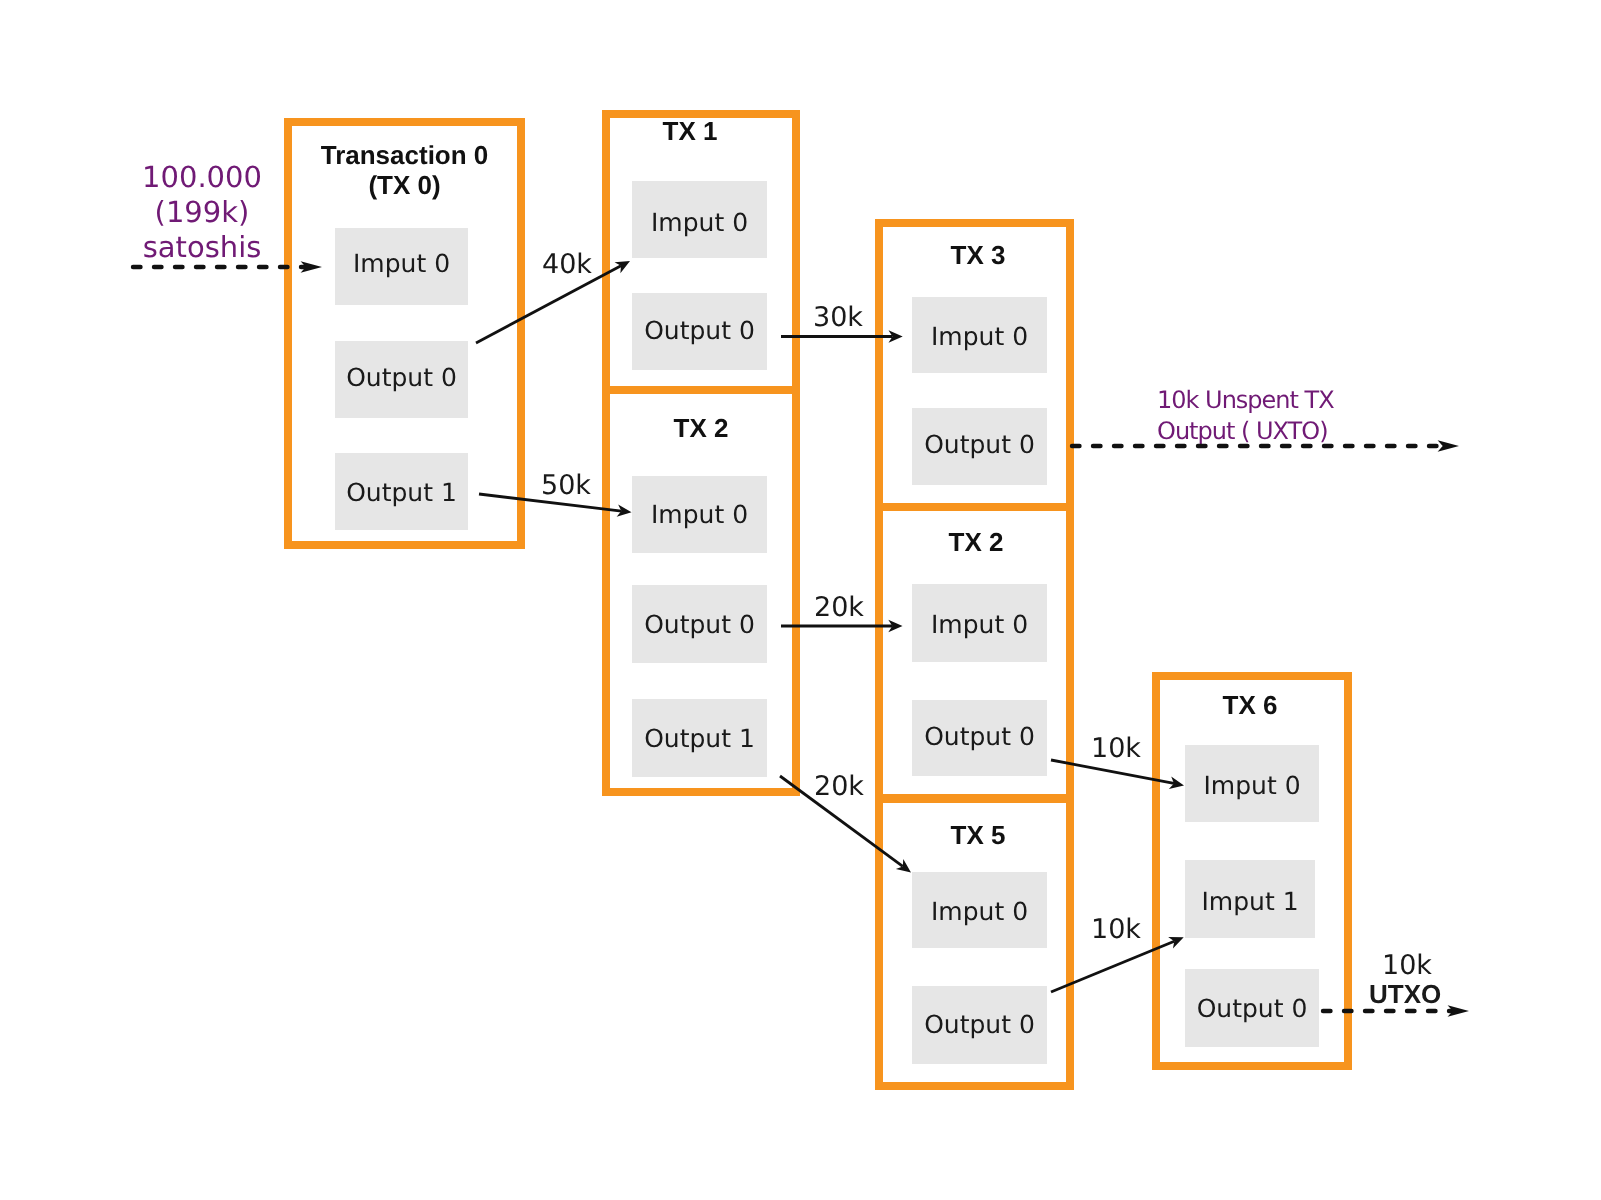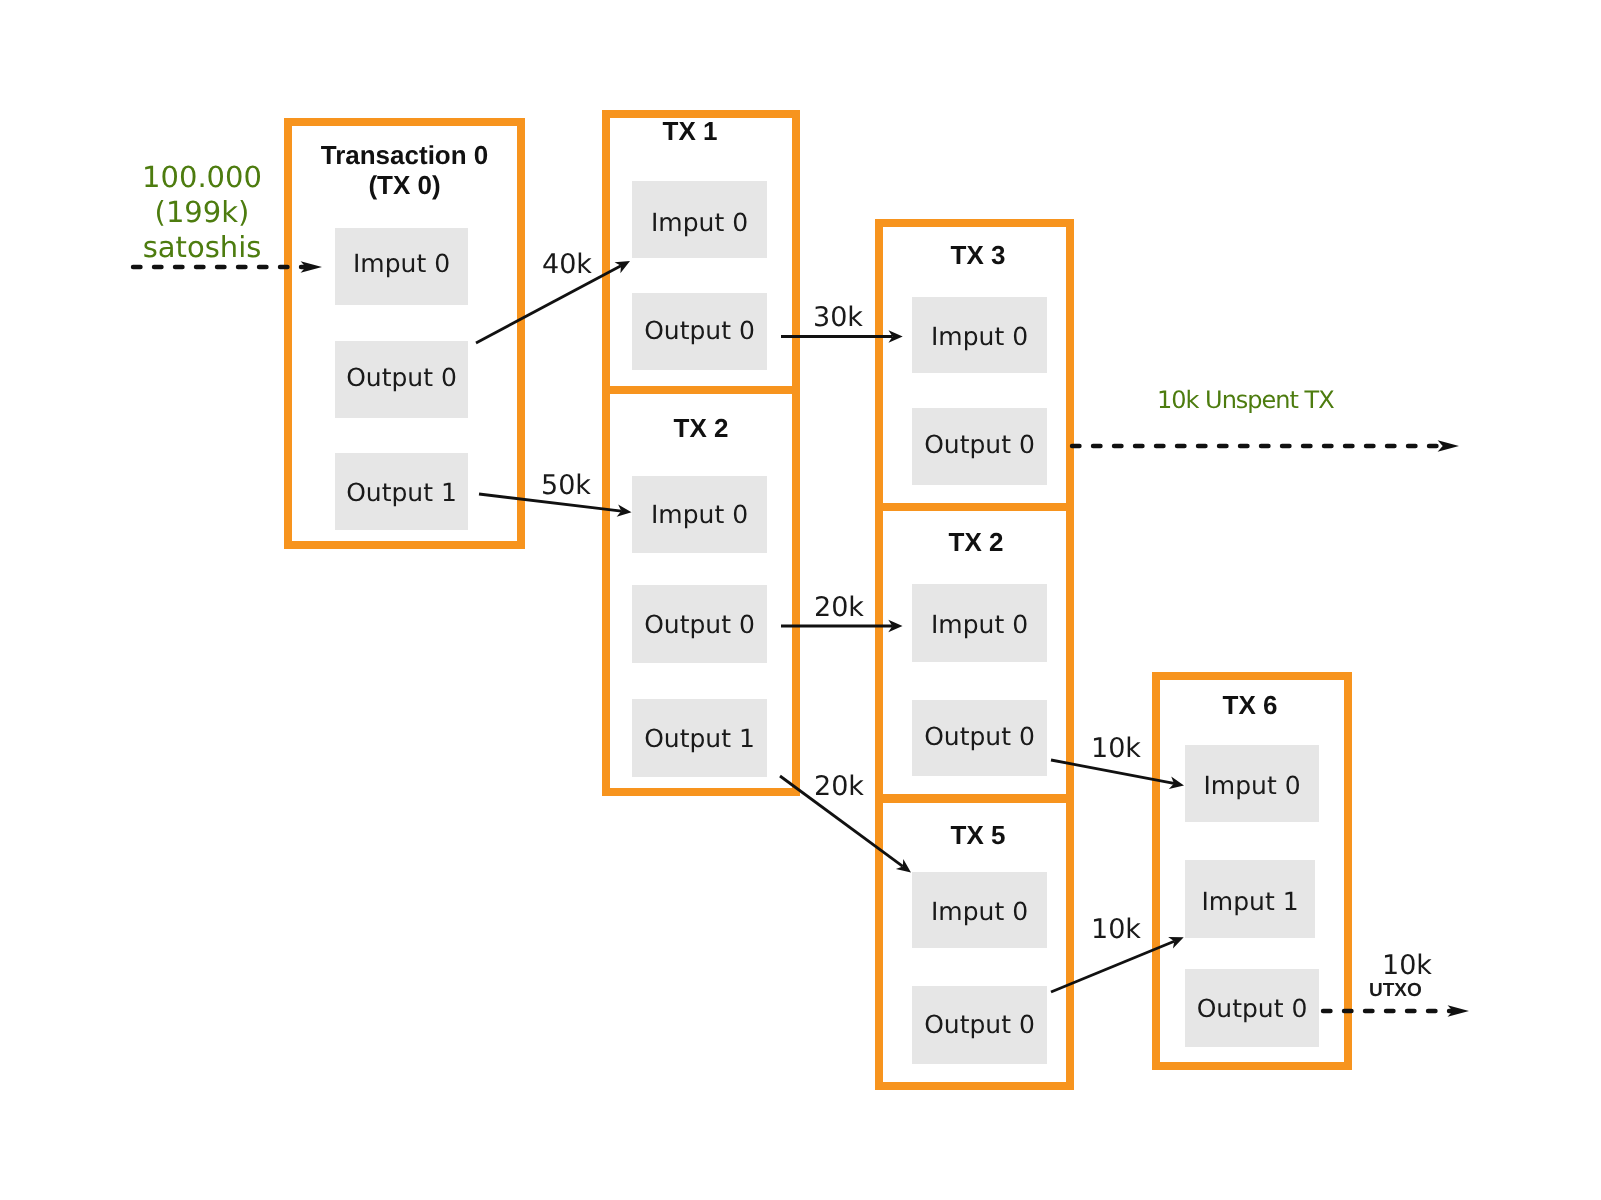--- a/index.html
+++ b/index.html
@@ -9,21 +9,21 @@
        -webkit-font-smoothing:antialiased;text-rendering:geometricPrecision;}
   #canvas{position:absolute;left:0;top:0;width:1601px;height:1200px;background:#ffffff;}
   .tx-box{position:absolute;box-sizing:border-box;border:8px solid #f7941e;background:transparent;}
   .tx-title{position:absolute;font-family:"Liberation Sans",sans-serif;font-weight:bold;
             color:#111111;white-space:nowrap;text-align:center;font-size:26px;line-height:30px;
             transform:translateZ(0);}
   .slot{position:absolute;background:#e6e6e6;box-sizing:border-box;
         display:flex;align-items:center;justify-content:center;}
   .slot-label{font-size:25px;color:#1a1a1a;white-space:nowrap;line-height:1;position:relative;top:-2px;transform:translateZ(0);}
   .flow-label{position:absolute;white-space:nowrap;color:#1a1a1a;font-size:27px;line-height:1;transform:translateZ(0);}
-  .note{position:absolute;white-space:nowrap;color:#4d7c0f;font-size:29px;line-height:35px;text-align:center;transform:translateZ(0);}
+  .note{position:absolute;white-space:nowrap;color:#701a75;font-size:29px;line-height:35px;text-align:center;transform:translateZ(0);}
   .utxo-note{font-size:24px;line-height:31px;letter-spacing:-1px;}
   svg.arrows{position:absolute;left:0;top:0;width:1601px;height:1200px;overflow:visible;}
 </style>
 </head>
 <body>
 
 <div id="canvas">
 
   <div class="note" style="left:107px;top:160px;width:190px;">
     <div>100.000</div>
@@ -121,23 +121,24 @@
   <div class="flow-label" style="left:542px;top:251px;">40k</div>
   <div class="flow-label" style="left:541px;top:472px;">50k</div>
   <div class="flow-label" style="left:813px;top:304px;">30k</div>
   <div class="flow-label" style="left:814px;top:594px;">20k</div>
   <div class="flow-label" style="left:814px;top:773px;">20k</div>
   <div class="flow-label" style="left:1091px;top:735px;">10k</div>
   <div class="flow-label" style="left:1091px;top:916px;">10k</div>
 
   <div class="note utxo-note" style="left:1157px;top:385px;width:300px;text-align:left;">
     <div>10k Unspent TX</div>
+    <div>Output ( UXTO)</div>
   </div>
   <div class="flow-label" style="left:1382px;top:952px;">10k</div>
-  <div class="flow-label" style="left:1369px;top:981px;font-weight:bold;font-family:'Liberation Sans',sans-serif;font-size:19px;">UTXO</div>
+  <div class="flow-label" style="left:1369px;top:981px;font-weight:bold;font-family:'Liberation Sans',sans-serif;font-size:26px;">UTXO</div>
 
   <svg class="arrows" viewBox="0 0 1601 1200" xmlns="http://www.w3.org/2000/svg">
     <g stroke="#111111" stroke-width="2.8" fill="none" stroke-linecap="butt">
       <g>
         <line stroke-dasharray="7.5 13.5" stroke-width="4.4" stroke-linecap="round" x1="133" y1="267" x2="305.70" y2="267.00"></line>
         <polygon points="322.00,267.00 300.60,261.20 305.70,267.00 300.60,272.80" fill="#111111" stroke="none"></polygon>
       </g>
       <g>
         <line x1="476" y1="343" x2="621.00" y2="265.79"></line>
         <polygon points="630.00,261.00 614.53,262.16 621.00,265.79 620.40,273.19" fill="#111111" stroke="none"></polygon>

